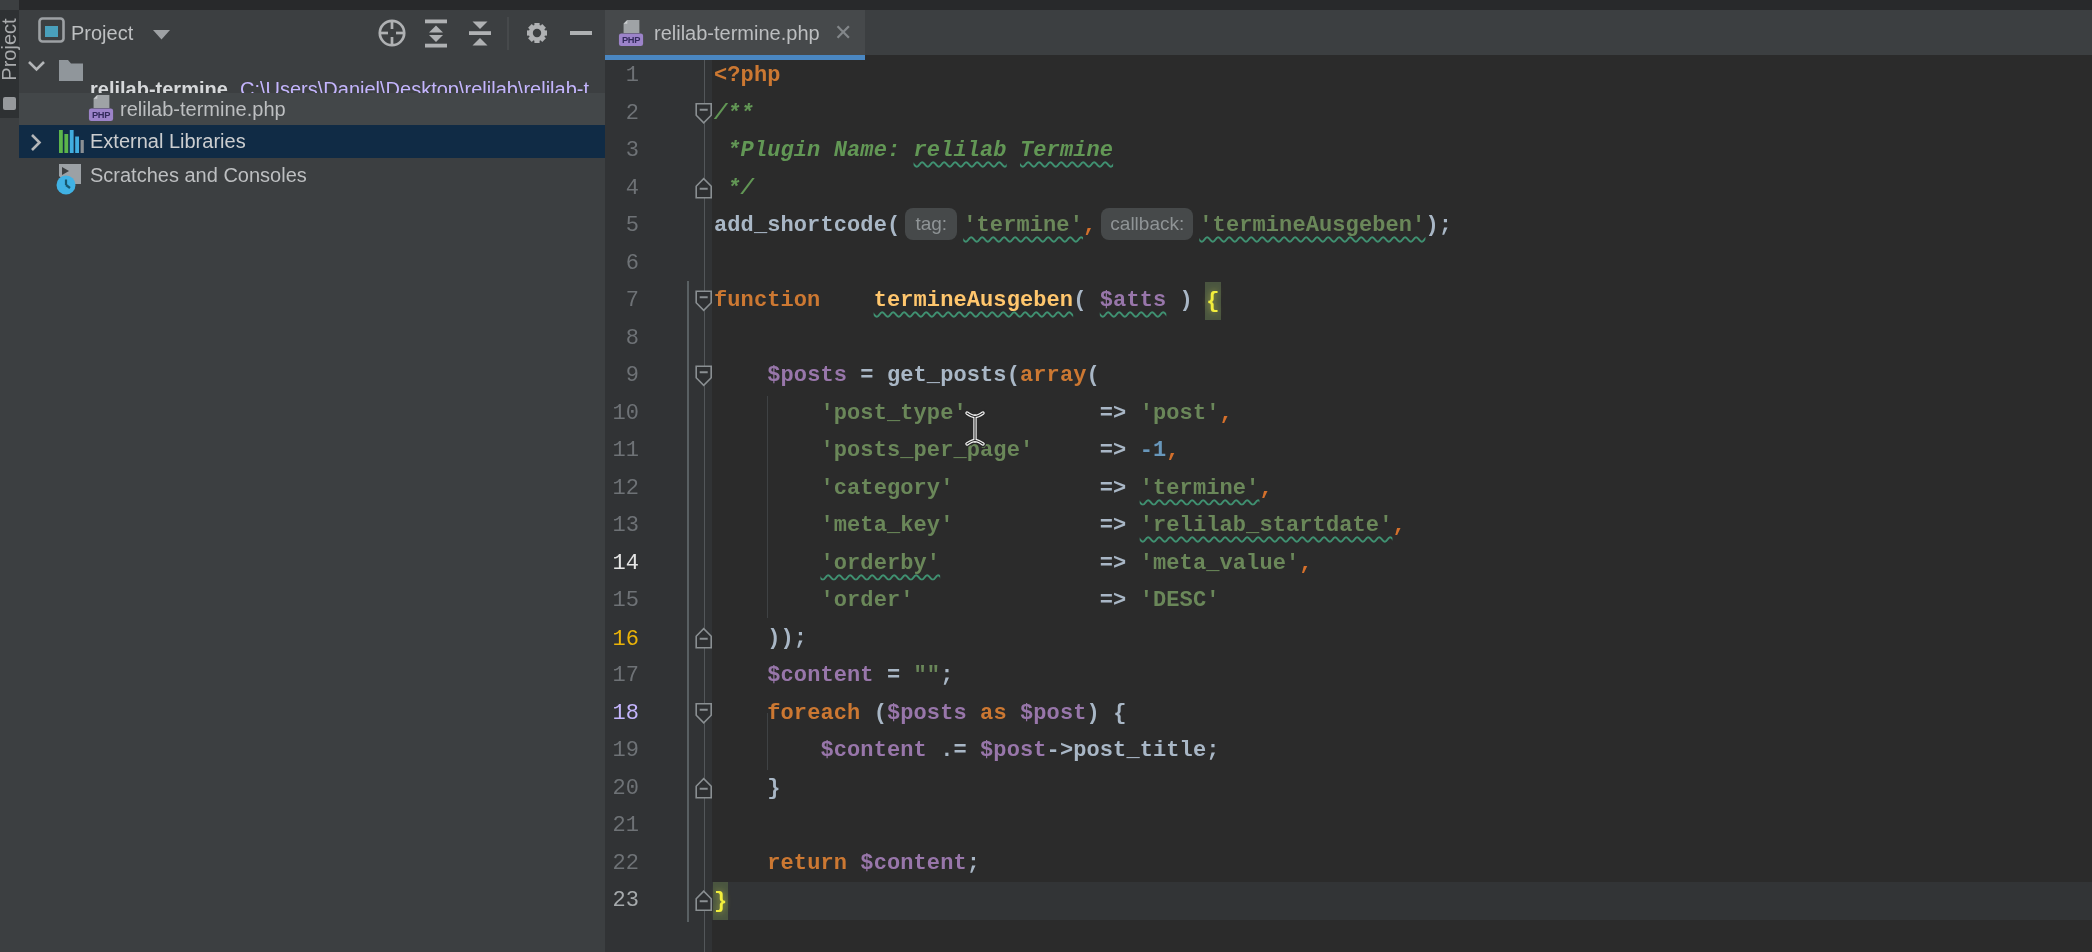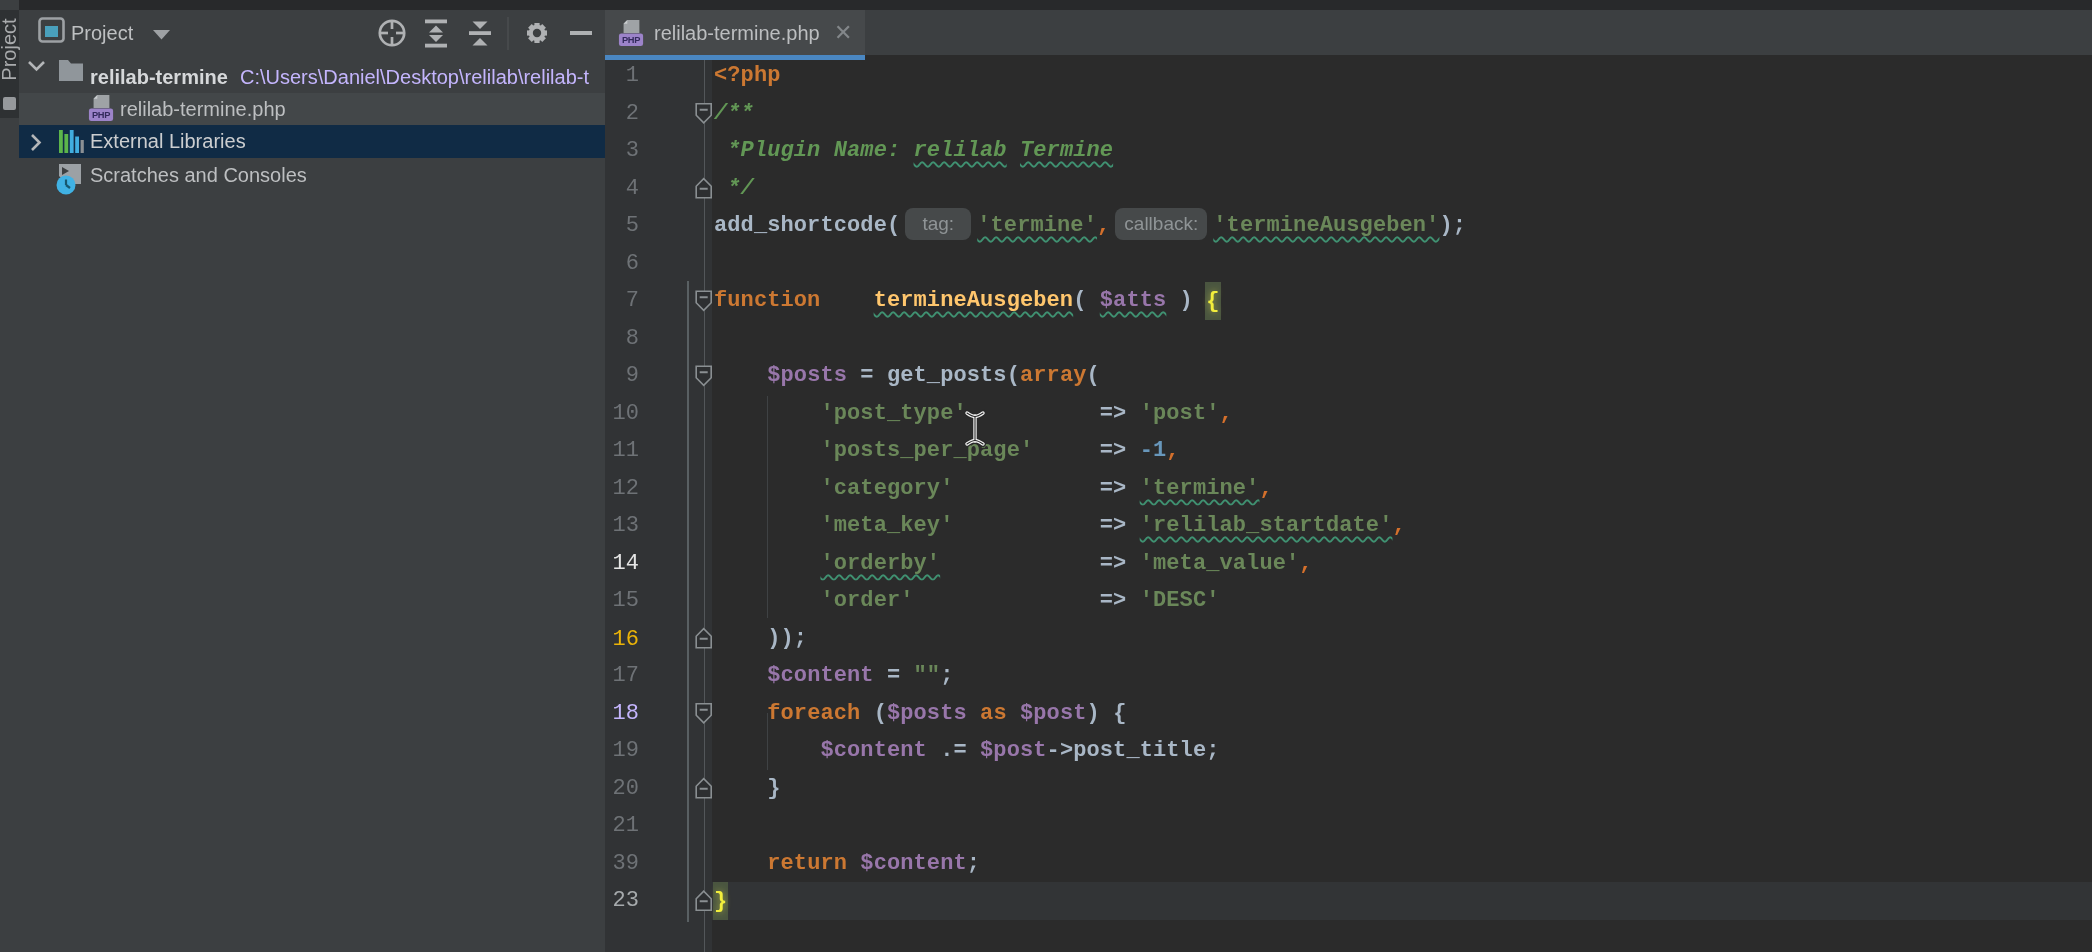--- a/index.html
+++ b/index.html
@@ -73,21 +73,21 @@
 <div class="ln" style="top:469.5px;color:#6e7276">12</div>
 <div class="ln" style="top:507.0px;color:#6e7276">13</div>
 <div class="ln" style="top:544.5px;color:#e5e5e5">14</div>
 <div class="ln" style="top:582.0px;color:#6e7276">15</div>
 <div class="ln" style="top:621px;color:#eab308">16</div>
 <div class="ln" style="top:657.0px;color:#6e7276">17</div>
 <div class="ln" style="top:694.5px;color:#c4b5fd">18</div>
 <div class="ln" style="top:732.0px;color:#6e7276">19</div>
 <div class="ln" style="top:769.5px;color:#6e7276">20</div>
 <div class="ln" style="top:807.0px;color:#6e7276">21</div>
-<div class="ln" style="top:844.5px;color:#6e7276">39</div>
+<div class="ln" style="top:844.5px;color:#6e7276">22</div>
 <div class="ln" style="top:882.0px;color:#a6aaac">23</div>
   <svg class="abs" style="left:605px;top:0" width="120" height="952" viewBox="605 0 120 952">
       <polygon points="696.2,103.75 711.2,103.75 711.2,115.25 703.7,122.75 696.2,115.25" fill="#2d2f31" stroke="#8a8f92" stroke-width="1.6"></polygon>
       <line x1="699.7" y1="109.75" x2="707.7" y2="109.75" stroke="#8a8f92" stroke-width="2"></line>
       <polygon points="696.2,197.75 711.2,197.75 711.2,186.25 703.7,178.75 696.2,186.25" fill="#2d2f31" stroke="#8a8f92" stroke-width="1.6"></polygon>
       <line x1="699.7" y1="188.75" x2="707.7" y2="188.75" stroke="#8a8f92" stroke-width="2"></line>
       <polygon points="696.2,291.25 711.2,291.25 711.2,302.75 703.7,310.25 696.2,302.75" fill="#2d2f31" stroke="#8a8f92" stroke-width="1.6"></polygon>
       <line x1="699.7" y1="297.25" x2="707.7" y2="297.25" stroke="#8a8f92" stroke-width="2"></line>
       <polygon points="696.2,366.25 711.2,366.25 711.2,377.75 703.7,385.25 696.2,377.75" fill="#2d2f31" stroke="#8a8f92" stroke-width="1.6"></polygon>
       <line x1="699.7" y1="372.25" x2="707.7" y2="372.25" stroke="#8a8f92" stroke-width="2"></line>
@@ -97,21 +97,21 @@
       <line x1="699.7" y1="709.75" x2="707.7" y2="709.75" stroke="#8a8f92" stroke-width="2"></line>
       <polygon points="696.2,797.75 711.2,797.75 711.2,786.25 703.7,778.75 696.2,786.25" fill="#2d2f31" stroke="#8a8f92" stroke-width="1.6"></polygon>
       <line x1="699.7" y1="788.75" x2="707.7" y2="788.75" stroke="#8a8f92" stroke-width="2"></line>
       <polygon points="696.2,910.25 711.2,910.25 711.2,898.75 703.7,891.25 696.2,898.75" fill="#2d2f31" stroke="#8a8f92" stroke-width="1.6"></polygon>
       <line x1="699.7" y1="901.25" x2="707.7" y2="901.25" stroke="#8a8f92" stroke-width="2"></line>
     </svg>
   <div class="abs" id="code"><span class="o">&lt;?php</span>
 <span class="c">/**</span>
 <span class="c"> *Plugin Name: <span class="w">relilab</span> <span class="w">Termine</span></span>
 <span class="c"> */</span>
-add_shortcode(<span class="chip" style="width:66px;margin:0 6px 0 5px;">tag:</span><span class="s w">'termine'</span><span class="cm">,</span><span class="chip" style="width:92px;margin:0 6px 0 5px;">callback:</span><span class="s w">'termineAusgeben'</span>);
+add_shortcode(<span class="chip" style="width:52px;margin:0 6px 0 5px;">tag:</span><span class="s w">'termine'</span><span class="cm">,</span><span class="chip" style="width:92px;margin:0 6px 0 5px;">callback:</span><span class="s w">'termineAusgeben'</span>);
 
 <span class="o">function</span>    <span class="f w">termineAusgeben</span>( <span class="v w">$atts</span> ) <span class="brace">{</span>
 
     <span class="v">$posts</span> = get_posts(<span class="o">array</span>(
         <span class="s">'post_type'</span>          =&gt; <span class="s">'post'</span><span class="cm">,</span>
         <span class="s">'posts_per_page'</span>     =&gt; <span class="n">-1</span><span class="cm">,</span>
         <span class="s">'category'</span>           =&gt; <span class="s w">'termine'</span><span class="cm">,</span>
         <span class="s">'meta_key'</span>           =&gt; <span class="s w">'relilab_startdate'</span><span class="cm">,</span>
         <span class="s"><span class="w">'orderby'</span></span>            =&gt; <span class="s">'meta_value'</span><span class="cm">,</span>
         <span class="s">'order'</span>              =&gt; <span class="s">'DESC'</span>
@@ -174,21 +174,21 @@
       <line x1="508" y1="23" x2="528" y2="23"></line>
       <line x1="510.9" y1="15.9" x2="525.1" y2="30.1"></line>
       <line x1="510.9" y1="30.1" x2="525.1" y2="15.9"></line>
     </g>
     <circle cx="518" cy="23" r="8.3"></circle>
     <circle cx="518" cy="23" r="4.2" fill="#3c3f41"></circle>
   </g>
 
   <rect x="551" y="21" width="22" height="4" fill="#afb1b3"></rect>
 </svg>
-    <div class="trow" style="top:50px;">
+    <div class="trow" style="top:62px;">
       <span style="position:absolute;left:71px;font-weight:bold;color:#d6d8da;">relilab-termine</span>
       <span style="position:absolute;left:221px;color:#c4b5fd;text-align:center;">C:\Users\Daniel\Desktop\relilab\relilab-t</span>
     </div>
     <div class="trow" style="top:83px;background:#434749;height:32px;line-height:32px;">
       <span style="position:absolute;left:101px;">relilab-termine.php</span>
     </div>
     <div class="trow" style="top:148px;height:34px;line-height:34px;">
       <span style="position:absolute;left:71px;">Scratches and Consoles</span>
     </div>
     <div class="trow" style="top:115px;background:#102b45;height:33px;line-height:33px;">

